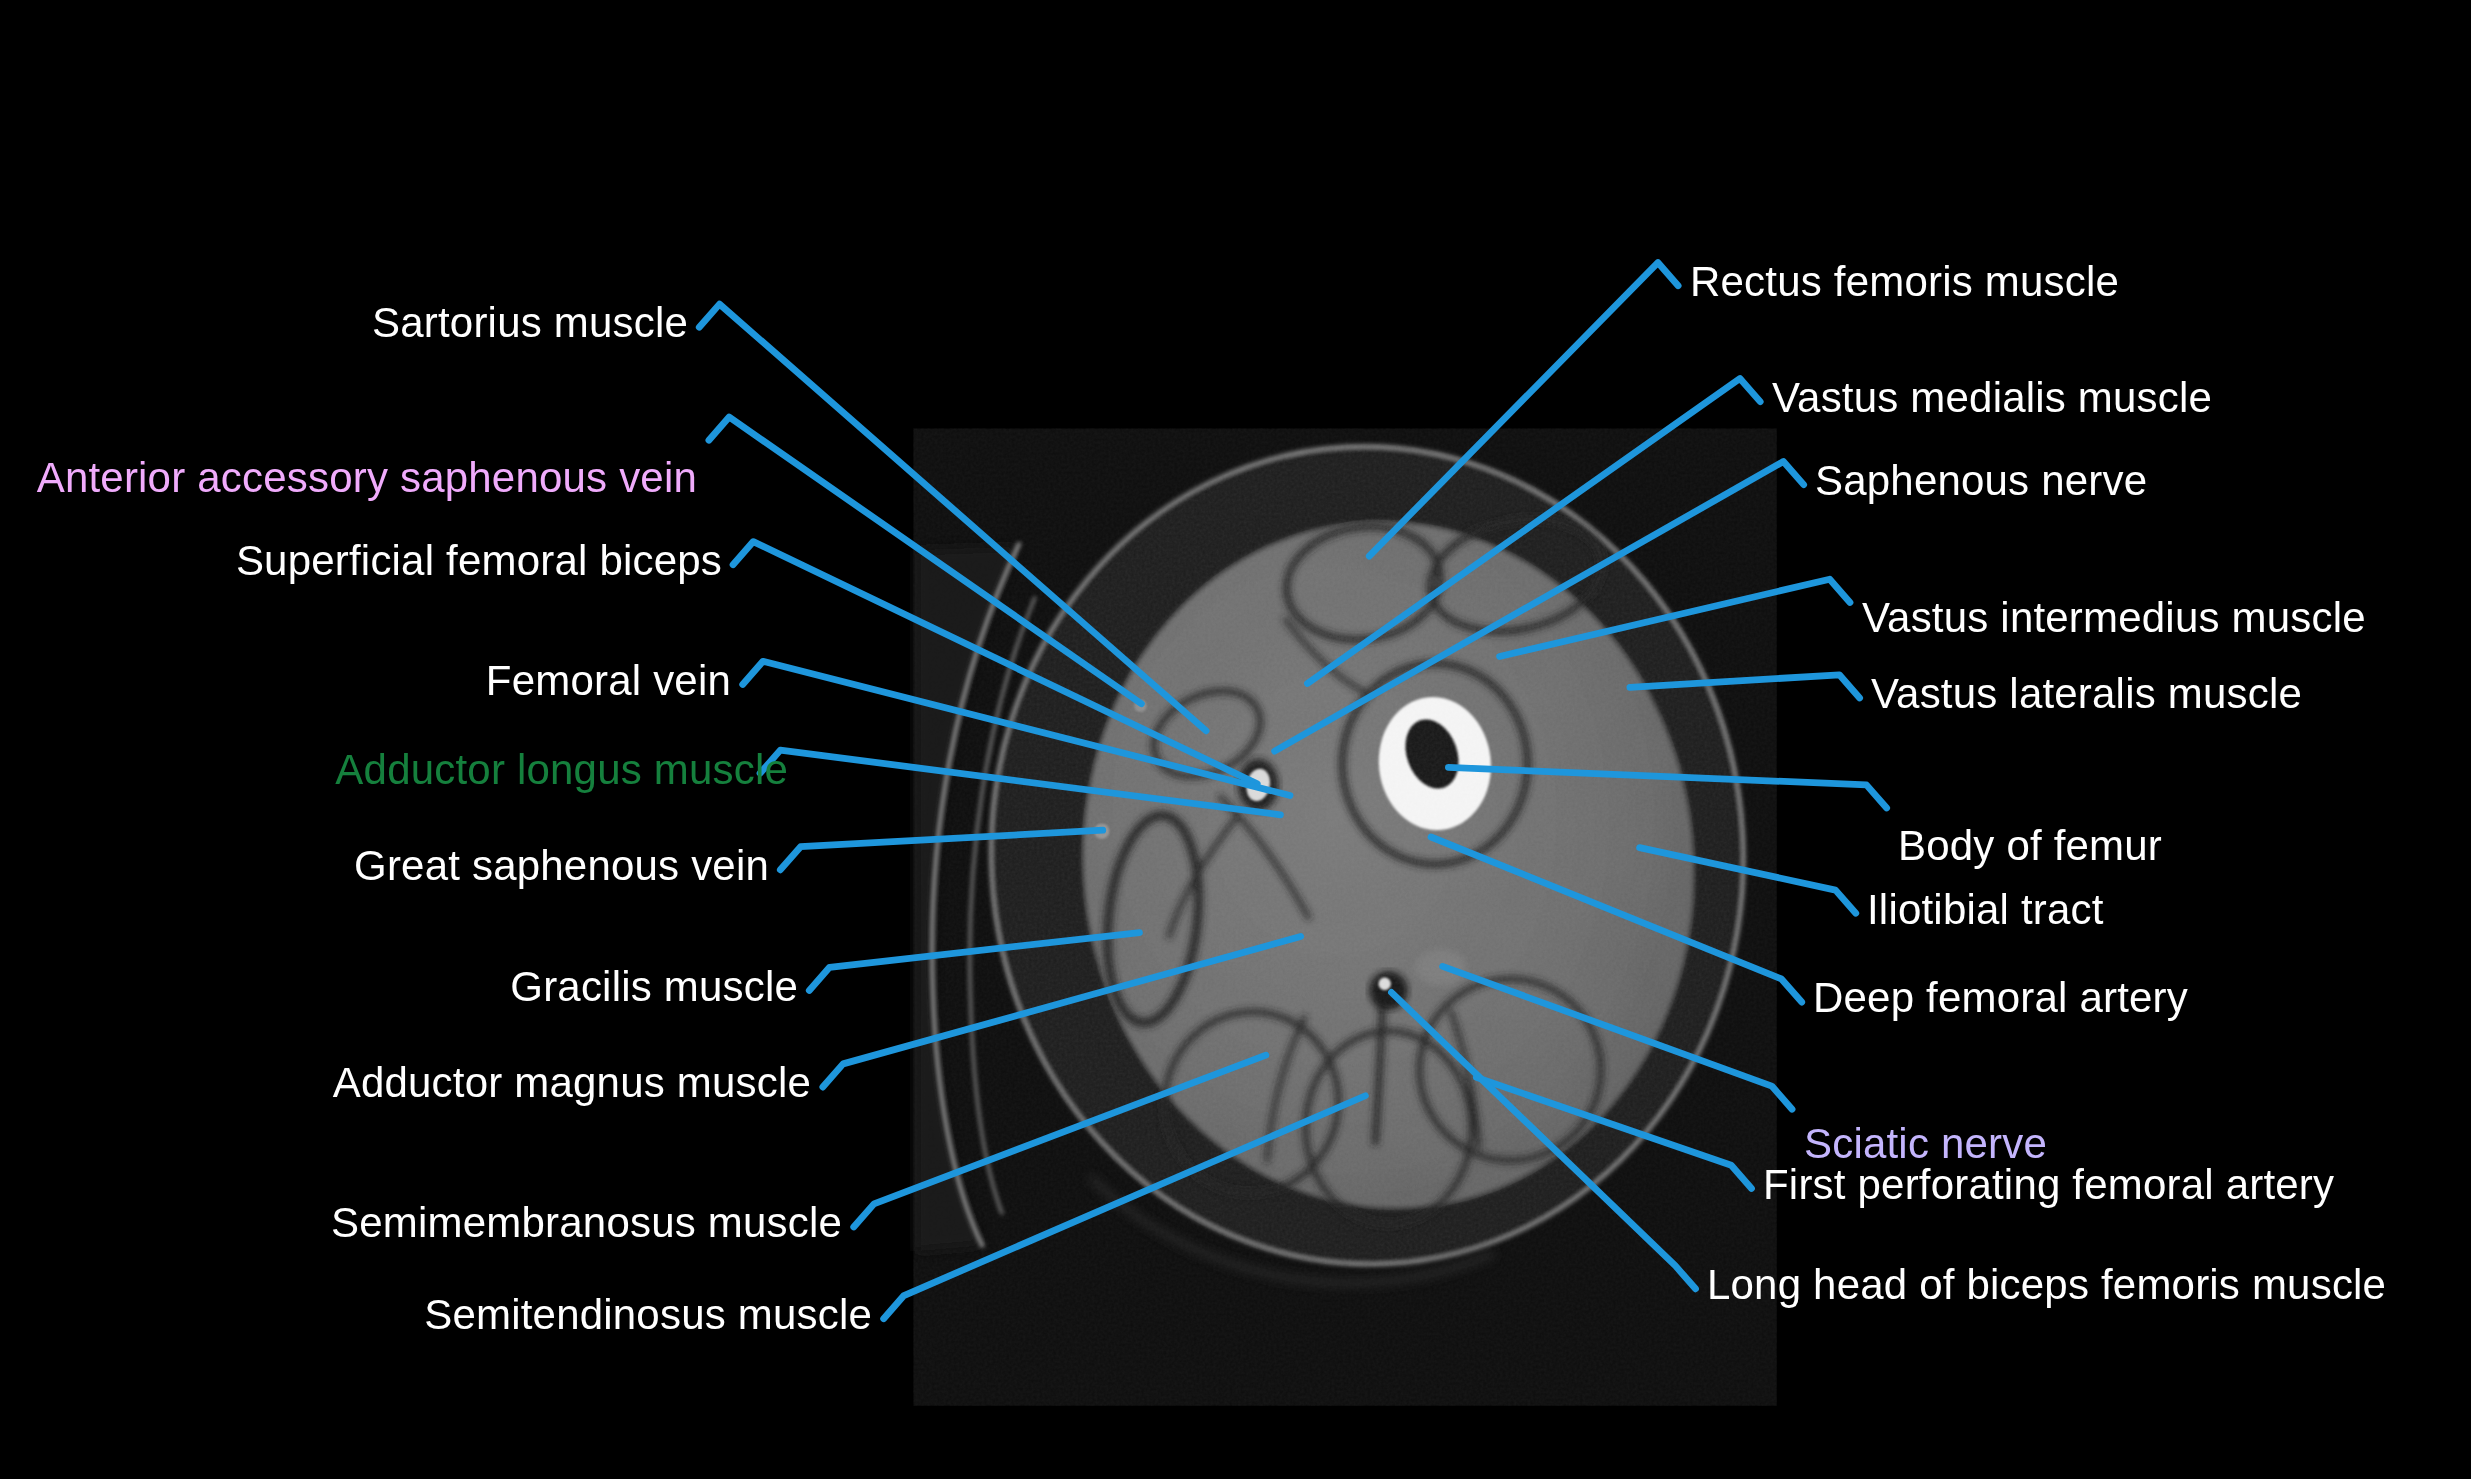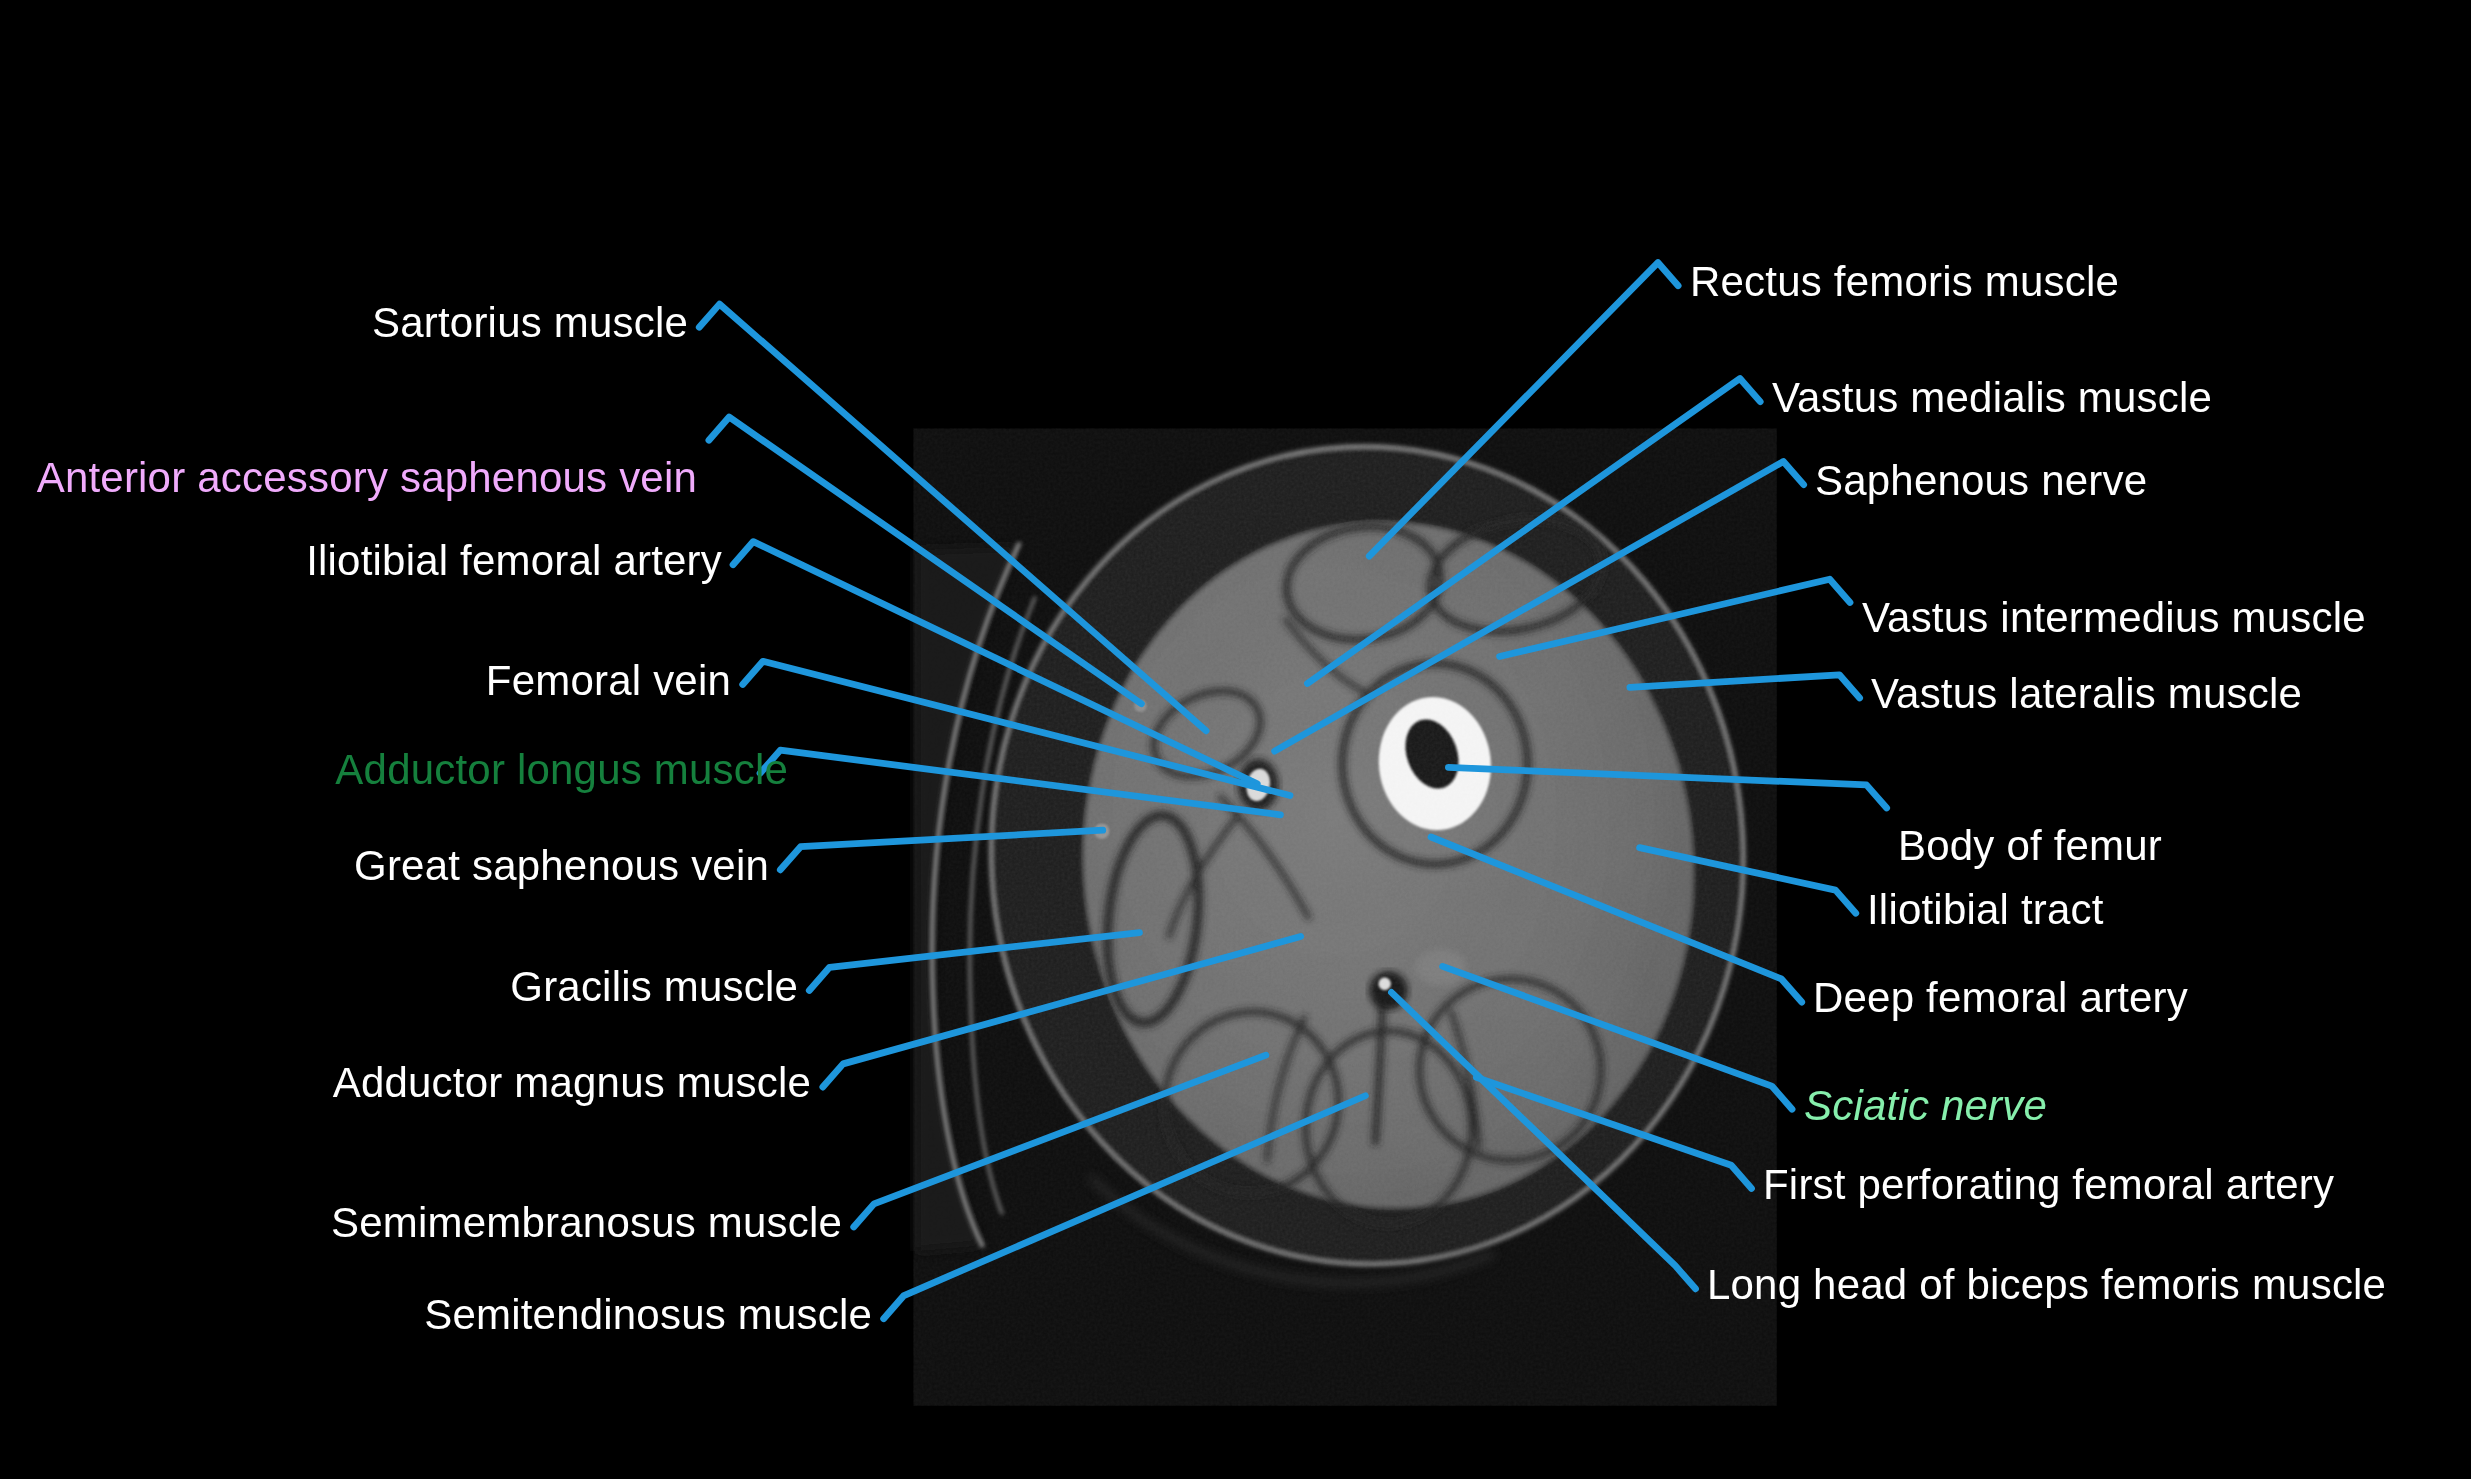--- a/index.html
+++ b/index.html
@@ -158,34 +158,34 @@
         <polyline points="1866,1038 1845,1014 1482,867" fill="none" stroke="#1e96dc" stroke-width="7" stroke-linejoin="round" stroke-linecap="round"></polyline>
         <polyline points="1856,1149 1835,1125 1494,1001" fill="none" stroke="#1e96dc" stroke-width="7" stroke-linejoin="round" stroke-linecap="round"></polyline>
         <polyline points="1814,1231 1793,1207 1529,1116" fill="none" stroke="#1e96dc" stroke-width="7" stroke-linejoin="round" stroke-linecap="round"></polyline>
         <polyline points="1756,1335 1735,1311 1441,1028" fill="none" stroke="#1e96dc" stroke-width="7" stroke-linejoin="round" stroke-linecap="round"></polyline>
       </g>
   </svg>
 
   <div id="labels-layer">
       <div class="anat-label left" style="color: rgb(255, 255, 255); top: 323px; right: 1784px;">Sartorius muscle</div>
       <div class="anat-label left" style="color: #f0abfc; top: 436px; right: 1775px; margin-top: 42px;">Anterior accessory saphenous vein</div>
-      <div class="anat-label left" style="color: rgb(255, 255, 255); top: 561px; right: 1750px;">Iliotibial femoral artery</div>
+      <div class="anat-label left" style="color: rgb(255, 255, 255); top: 561px; right: 1750px;">Superficial femoral biceps</div>
       <div class="anat-label left" style="color: rgb(255, 255, 255); top: 681px; right: 1741px;">Femoral vein</div>
       <div class="anat-label left" style="color: #15803d; top: 770px; right: 1684px;">Adductor longus muscle</div>
       <div class="anat-label left" style="color: rgb(255, 255, 255); top: 866px; right: 1703px;">Great saphenous vein</div>
       <div class="anat-label left" style="color: rgb(255, 255, 255); top: 987px; right: 1674px;">Gracilis muscle</div>
       <div class="anat-label left" style="color: rgb(255, 255, 255); top: 1083px; right: 1661px;">Adductor magnus muscle</div>
       <div class="anat-label left" style="color: rgb(255, 255, 255); top: 1223px; right: 1630px;">Semimembranosus muscle</div>
       <div class="anat-label left" style="color: rgb(255, 255, 255); top: 1315px; right: 1600px;">Semitendinosus muscle</div>
       <div class="anat-label" style="color: rgb(255, 255, 255); top: 282px; left: 1690px;">Rectus femoris muscle</div>
       <div class="anat-label" style="color: rgb(255, 255, 255); top: 481px; left: 1815px;">Saphenous nerve</div>
       <div class="anat-label" style="color: rgb(255, 255, 255); top: 398px; left: 1772px;">Vastus medialis muscle</div>
       <div class="anat-label" style="color: rgb(255, 255, 255); top: 599px; left: 1862px; margin-top: 19px;">Vastus intermedius muscle</div>
       <div class="anat-label" style="color: rgb(255, 255, 255); top: 694px; left: 1871px;">Vastus lateralis muscle</div>
       <div class="anat-label" style="color: rgb(255, 255, 255); top: 804px; left: 1898px; margin-top: 42px;">Body of femur</div>
       <div class="anat-label" style="color: rgb(255, 255, 255); top: 910px; left: 1867px;">Iliotibial tract</div>
       <div class="anat-label" style="color: rgb(255, 255, 255); top: 998px; left: 1813px;">Deep femoral artery</div>
-      <div class="anat-label" style="color: #86efac; top: 1106px; left: 1804px; font-style: italic;">Sciatic nerve</div>
+      <div class="anat-label" style="color: #c4b5fd; top: 1144px; left: 1804px;">Sciatic nerve</div>
       <div class="anat-label" style="color: rgb(255, 255, 255); top: 1185px; left: 1763px;">First perforating femoral artery</div>
       <div class="anat-label" style="color: rgb(255, 255, 255); top: 1285px; left: 1707px;">Long head of biceps femoris muscle</div>
     </div>
 </div>
 
 
 </body></html>

